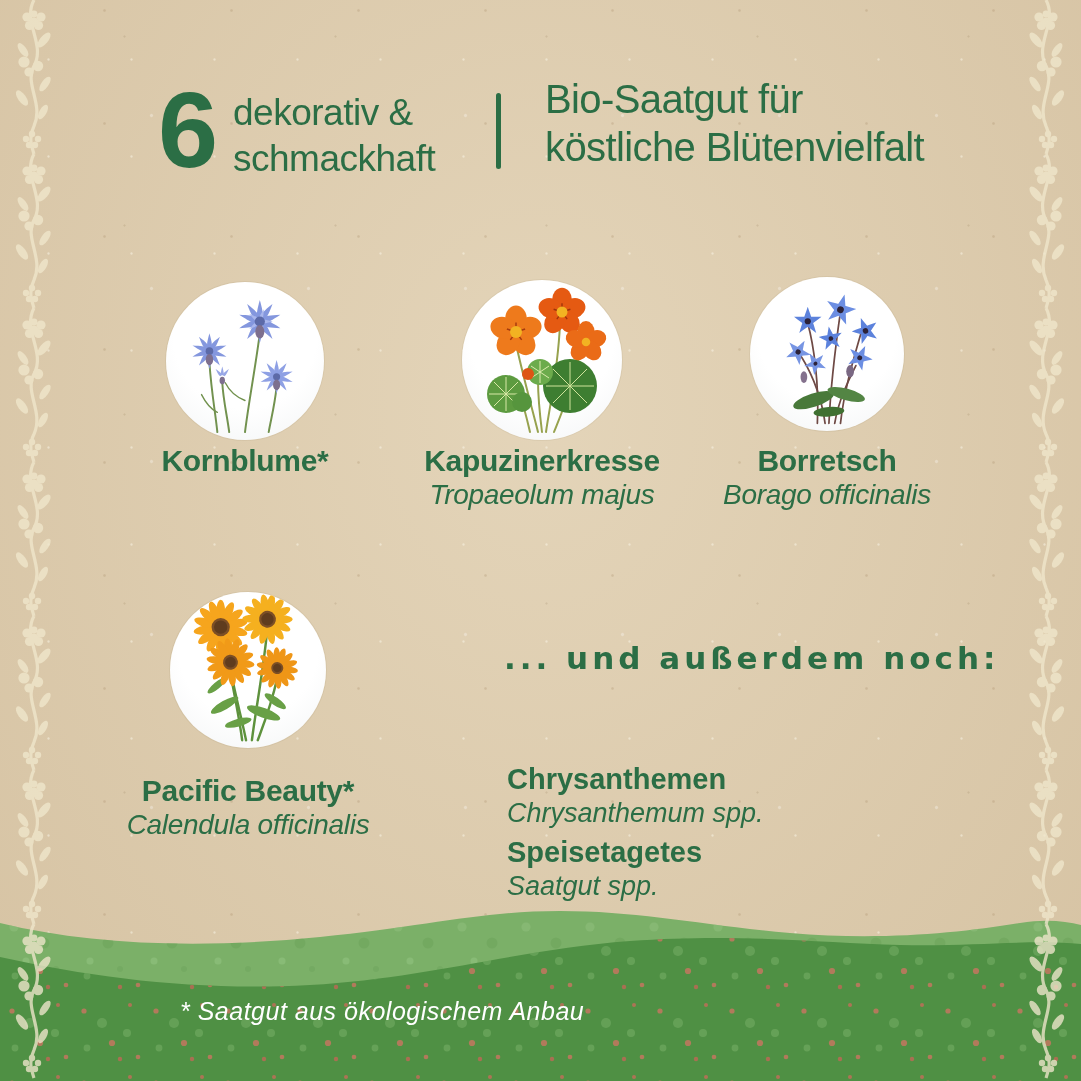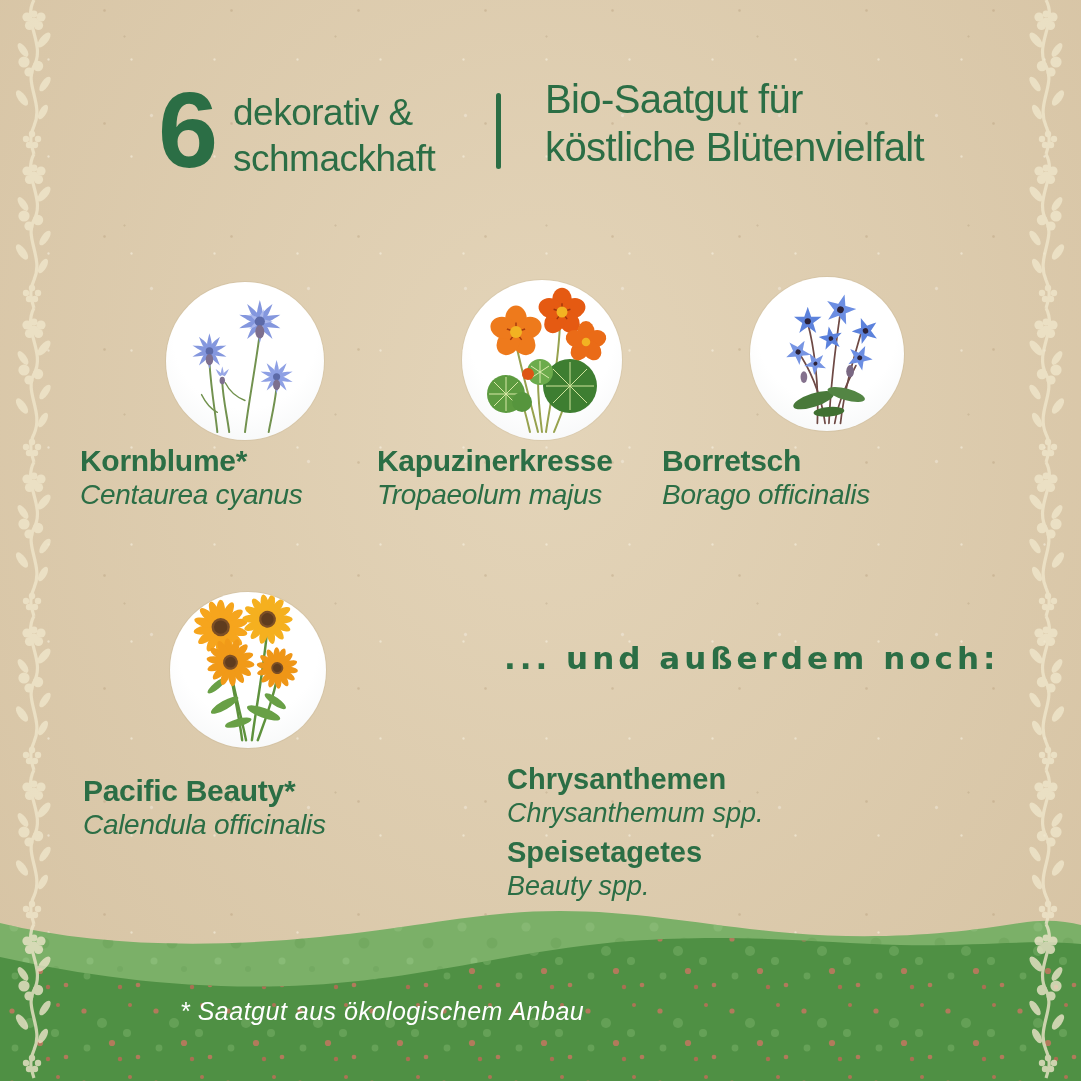--- a/index.html
+++ b/index.html
@@ -28,21 +28,21 @@
     position:absolute;border-radius:50%;overflow:hidden;z-index:10;
     background:radial-gradient(circle at 50% 35%, #ffffff 55%, #f2f4f5 100%);
     box-shadow:0 0 0 1px rgba(120,100,70,.08);
   }
   .flower-circle svg{display:block;width:100%;height:100%;}
   #circle-1{left:166px;top:282px;width:158px;height:158px;}
   #circle-2{left:462px;top:280px;width:160px;height:160px;}
   #circle-3{left:750px;top:277px;width:154px;height:154px;}
   #circle-4{left:170px;top:592px;width:156px;height:156px;}
   
-  .label-block{position:absolute;width:330px;text-align:left;z-index:10;}
+  .label-block{position:absolute;width:330px;text-align:center;z-index:10;}
   .flower-name{font-size:30px;font-weight:700;line-height:35px;letter-spacing:-.3px;}
   .flower-latin{font-size:28px;font-style:italic;line-height:33px;letter-spacing:-.3px;}
   #label-1{left:80px;top:443px;}
   #label-2{left:377px;top:443px;}
   #label-3{left:662px;top:443px;}
   #label-4{left:83px;top:773px;}
   
   #additional-heading{
     position:absolute;left:504px;top:640px;z-index:10;
     font-family:"DejaVu Sans",sans-serif;font-size:31px;font-weight:700;letter-spacing:4px;
@@ -342,21 +342,20 @@
             <use href="#bop" transform="rotate(216)"></use>
             <use href="#bop" transform="rotate(288)"></use>
           </g>
         <circle r="2.6" fill="#2c2238"></circle>
       </g>
     </svg>
   </div>
 
   <div id="label-1" class="label-block">
     <div class="flower-name green">Kornblume*</div>
-    <div class="flower-latin green">Centaurea cyanus</div>
   </div>
   <div id="label-3" class="label-block">
     <div class="flower-name green">Borretsch</div>
     <div class="flower-latin green">Borago officinalis</div>
   </div>
   <div id="label-2" class="label-block">
     <div class="flower-name green">Kapuzinerkresse</div>
     <div class="flower-latin green">Tropaeolum majus</div>
   </div>
 
@@ -466,21 +465,21 @@
     <div class="flower-latin green">Calendula officinalis</div>
   </div>
 
   <div id="additional-heading" class="green">... und außerdem noch:</div>
   <div id="add-item-1" class="add-item">
     <div class="add-name green">Chrysanthemen</div>
     <div class="add-latin green">Chrysanthemum spp.</div>
   </div>
   <div id="add-item-2" class="add-item">
     <div class="add-name green">Speisetagetes</div>
-    <div class="add-latin green">Beauty spp.</div>
+    <div class="add-latin green">Saatgut spp.</div>
   </div>
 
   <svg id="wave" viewBox="0 0 1081 232">
     <defs>
       <pattern id="speckDark" width="72" height="72" patternUnits="userSpaceOnUse">
         <circle cx="12" cy="18" r="2.6" fill="#b27a5b"></circle>
         <circle cx="40" cy="50" r="3.1" fill="#b27a5b"></circle>
         <circle cx="58" cy="12" r="2" fill="#ad7355"></circle>
         <circle cx="66" cy="64" r="2.3" fill="#b27a5b"></circle>
         <circle cx="30" cy="30" r="5" fill="#7fb56c" opacity=".45"></circle>

